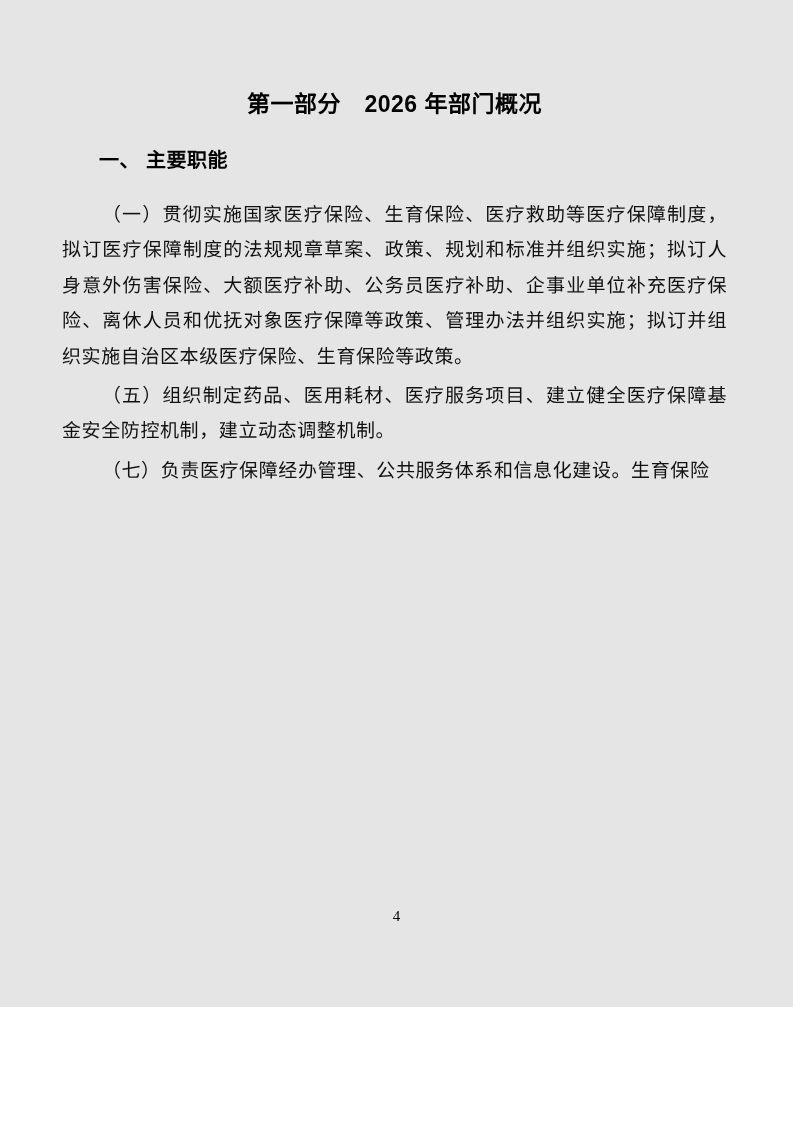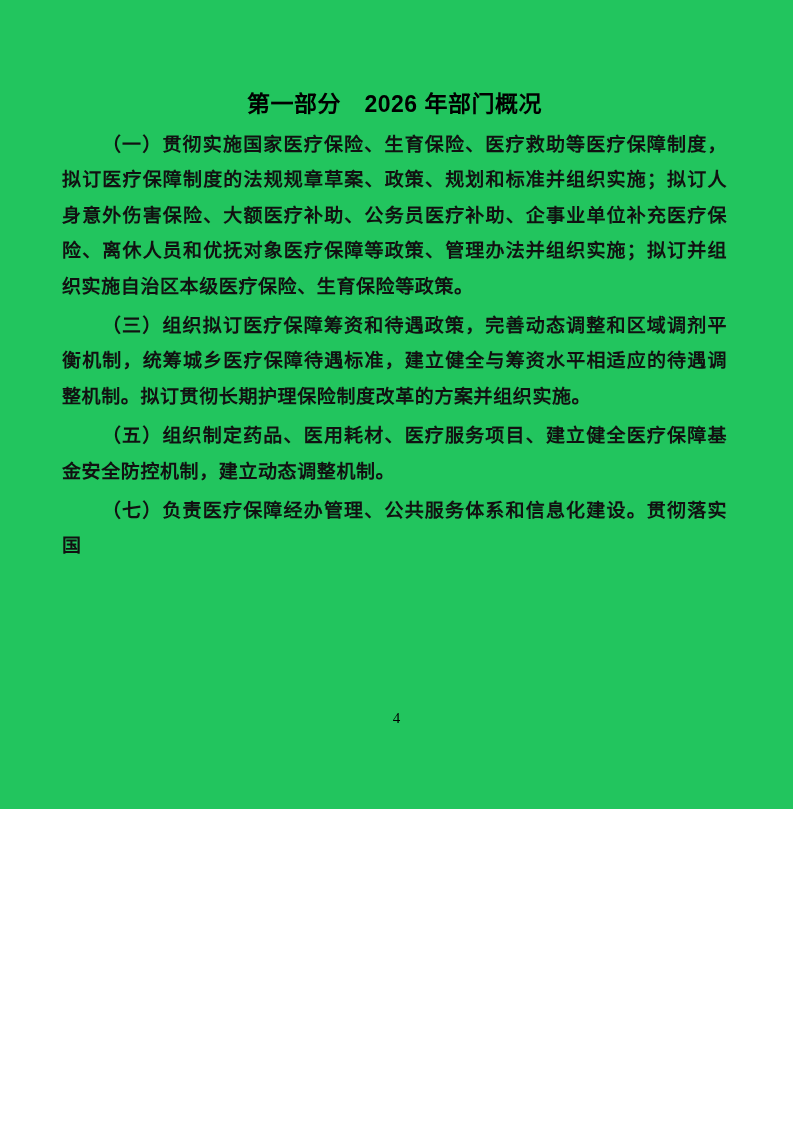--- a/index.html
+++ b/index.html
@@ -3,22 +3,22 @@
 <meta charset="utf-8">
 <style>
   html, body {
     margin: 0;
     padding: 0;
     background: #ffffff;
   }
   .page {
     position: relative;
     width: 793px;
-    height: 809px;
-    background: #22c55e;
+    height: 1007px;
+    background: #e5e5e5;
     overflow: hidden;
     color: #0d0d0d;
   }
   .content {
     position: absolute;
     left: 62px;
     top: 88px;
     width: 665px;
   }
   .doc-title {
@@ -35,22 +35,21 @@
     margin: 28px 0 0 0;
     font-family: "Liberation Sans", "DejaVu Sans", sans-serif;
     font-weight: bold;
     font-size: 20px;
     line-height: 24px;
     text-indent: 37px;
     color: #000000;
     letter-spacing: 0.5px;
   }
   .doc-body {
-    margin-top: 7px;
-    font-weight: bold;
+    margin-top: 25px;
   }
   .doc-body p {
     margin: 0 0 4px 0;
     font-family: "Liberation Serif", "DejaVu Serif", serif;
     font-size: 19px;
     line-height: 35.4px;
     letter-spacing: 0.6px;
     text-align: justify;
     text-align-last: left;
     text-indent: 2.1em;
@@ -67,21 +66,21 @@
     line-height: 20px;
     color: #000000;
   }
 </style>
 </head>
 <body>
 
 <div class="page">
   <div class="content">
     <h1 class="doc-title">第一部分　2026 年部门概况</h1>
+    <h2 class="section-heading">一、 主要职能</h2>
     <div class="doc-body">
       <p>（一）贯彻实施国家医疗保险、生育保险、医疗救助等医疗保障制度，拟订医疗保障制度的法规规章草案、政策、规划和标准并组织实施；拟订人身意外伤害保险、大额医疗补助、公务员医疗补助、企事业单位补充医疗保险、离休人员和优抚对象医疗保障等政策、管理办法并组织实施；拟订并组织实施自治区本级医疗保险、生育保险等政策。</p>
-      <p>（三）组织拟订医疗保障筹资和待遇政策，完善动态调整和区域调剂平衡机制，统筹城乡医疗保障待遇标准，建立健全与筹资水平相适应的待遇调整机制。拟订贯彻长期护理保险制度改革的方案并组织实施。</p>
       <p>（五）组织制定药品、医用耗材、医疗服务项目、建立健全医疗保障基金安全防控机制，建立动态调整机制。</p>
-      <p>（七）负责医疗保障经办管理、公共服务体系和信息化建设。贯彻落实国</p>
+      <p>（七）负责医疗保障经办管理、公共服务体系和信息化建设。生育保险</p>
     </div>
   </div>
   <div class="page-number">4</div>
 </div>
 
 </body></html>

